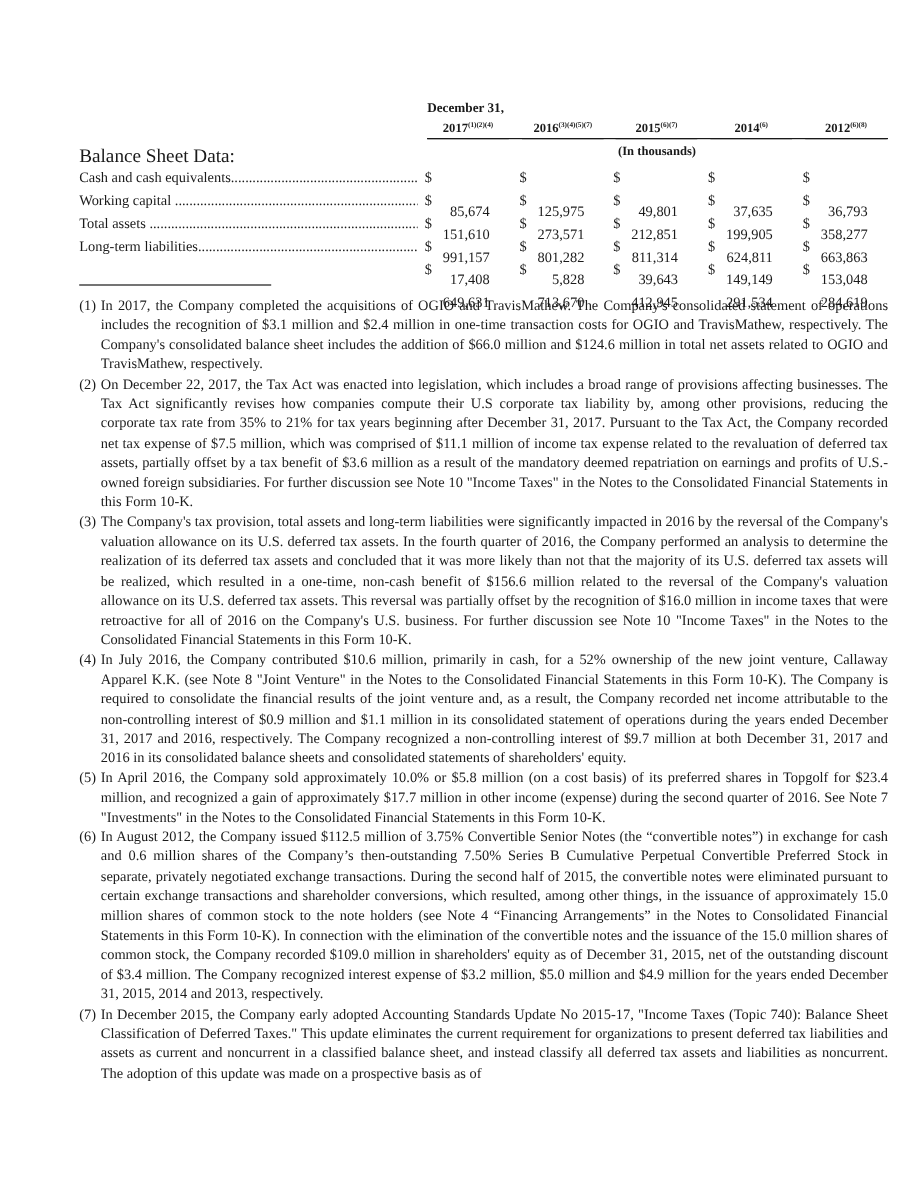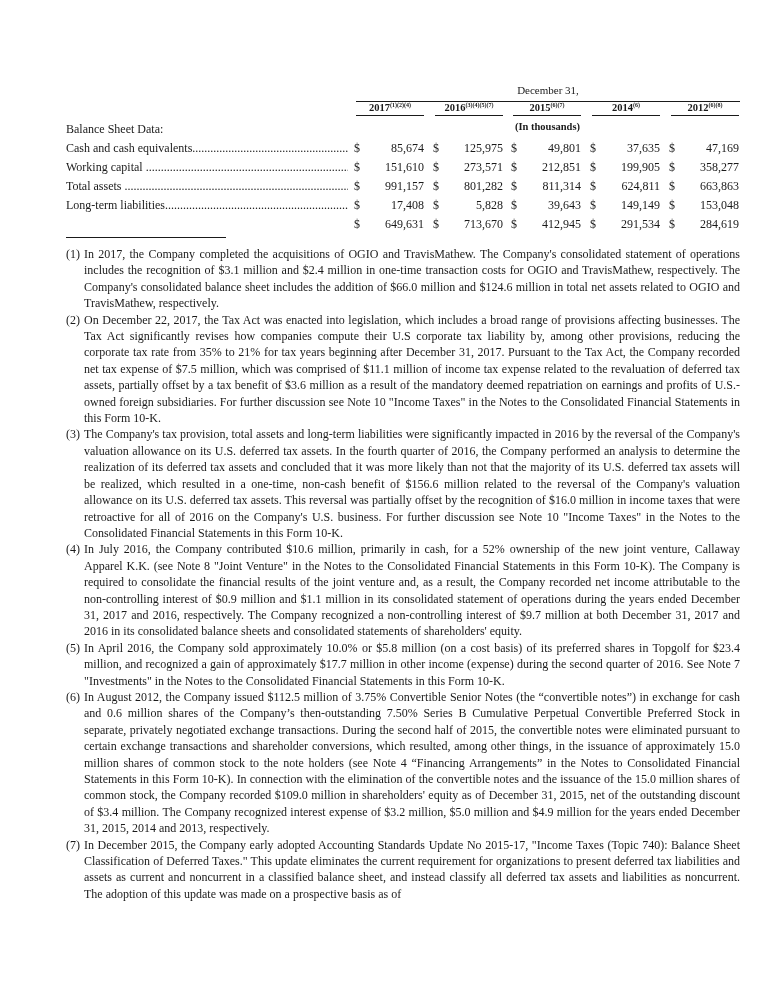--- a/index.html
+++ b/index.html
@@ -7,41 +7,41 @@
       width: 768px; height: 1000px; position: relative; overflow: hidden;
       font-family: "Liberation Serif", "DejaVu Serif", serif;
       color: #1a1a1a;
     }
     .page { position: absolute; left: 0; top: 0; width: 768px; height: 1000px; }
 
     
     .fin-table { position: absolute; left: 66px; top: 84px; width: 674px; }
     .hdr-dec {
       position: absolute; left: 290px; width: 384px; top: 0;
-      text-align: center; font-weight: normal; font-size: 11px;
-      padding-bottom: 5px; border-bottom: 1.5px solid #1a1a1a;
+      font-weight: bold; font-size: 11px;
+      padding-bottom: 19px; border-bottom: 1.5px solid #1a1a1a;
     }
     .hdr-years { position: absolute; left: 290px; top: 18px; width: 384px; height: 16px; }
     .hdr-year {
       position: absolute; top: 0; width: 68px; text-align: center;
       font-weight: bold; font-size: 10.5px; border-bottom: 1.5px solid #1a1a1a; padding-bottom: 2px;
     }
     .hdr-year sup { font-size: 6px; vertical-align: 4px; font-weight: bold; }
     .hdr-thousands {
       position: absolute; left: 431px; top: 37px; width: 101px; text-align: center;
       font-weight: bold; font-size: 10.5px;
     }
-    .bs-label { position: absolute; left: 0; top: 38px; font-size: 12px; }
+    .bs-label { position: absolute; left: 0; top: 38px; font-size: 16px; }
     .row { position: absolute; left: 0; width: 674px; height: 18px; font-size: 12px; }
     .row .label {
       position: absolute; left: 0; top: 0; width: 282px; white-space: nowrap; overflow: hidden;
     }
     .row .cell { position: absolute; top: 0; width: 70px; height: 18px; }
     .row .cell .cur { position: absolute; left: 0; }
-    .row .cell .val { position: absolute; right: 0; }
+    .row .cell .val { position: absolute; right: 16px; margin-top: 28px; }
 
     .rule { position: absolute; left: 66px; top: 237px; width: 160px; border-top: 1.2px solid #1a1a1a; }
 
     
     .notes { position: absolute; left: 66px; top: 246px; width: 674px; }
     .note { position: relative; font-size: 12px; line-height: 16.4px; margin-bottom: 0; }
     .note .num { position: absolute; left: 0; top: 0; }
     .note .text { margin-left: 18px; text-align: justify; }
 
     .page-num { position: absolute; left: 0; width: 768px; top: 940px; text-align: center; font-size: 12px; }
@@ -77,21 +77,21 @@
           <div class="cell" style="left: 445px;">
             <span class="cur">$</span>
             <span class="val">49,801</span>
           </div>
           <div class="cell" style="left: 524px;">
             <span class="cur">$</span>
             <span class="val">37,635</span>
           </div>
           <div class="cell" style="left: 603px;">
             <span class="cur">$</span>
-            <span class="val">47,169</span>
+            <span class="val">36,793</span>
           </div>
         </div>
         <div class="row" style="top: 76px;">
           <div class="label">Working capital ...........................................................................</div>
           <div class="cell" style="left: 288px;">
             <span class="cur">$</span>
             <span class="val">151,610</span>
           </div>
           <div class="cell" style="left: 367px;">
             <span class="cur">$</span>

